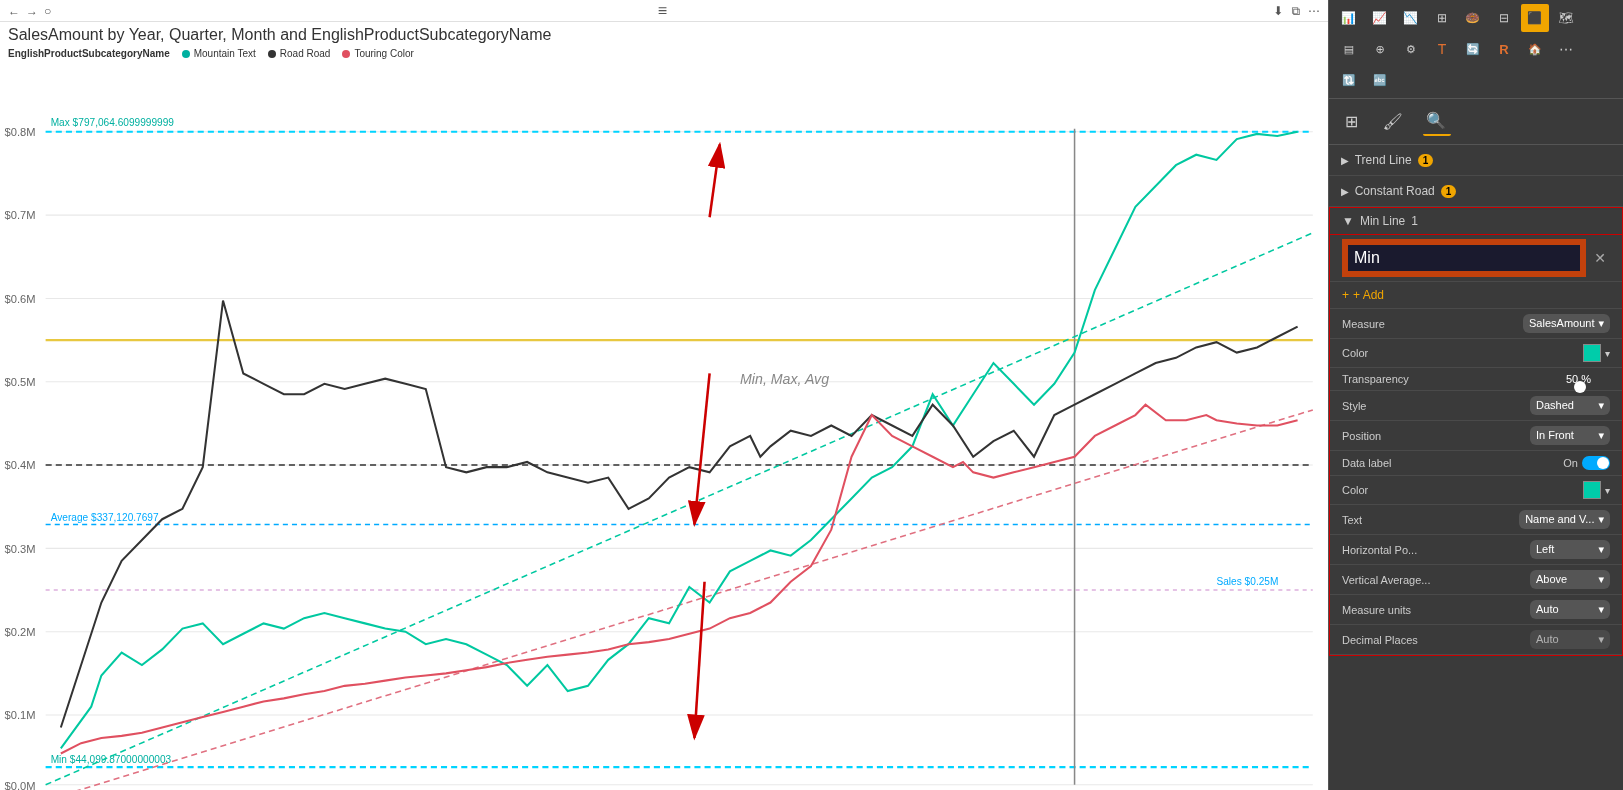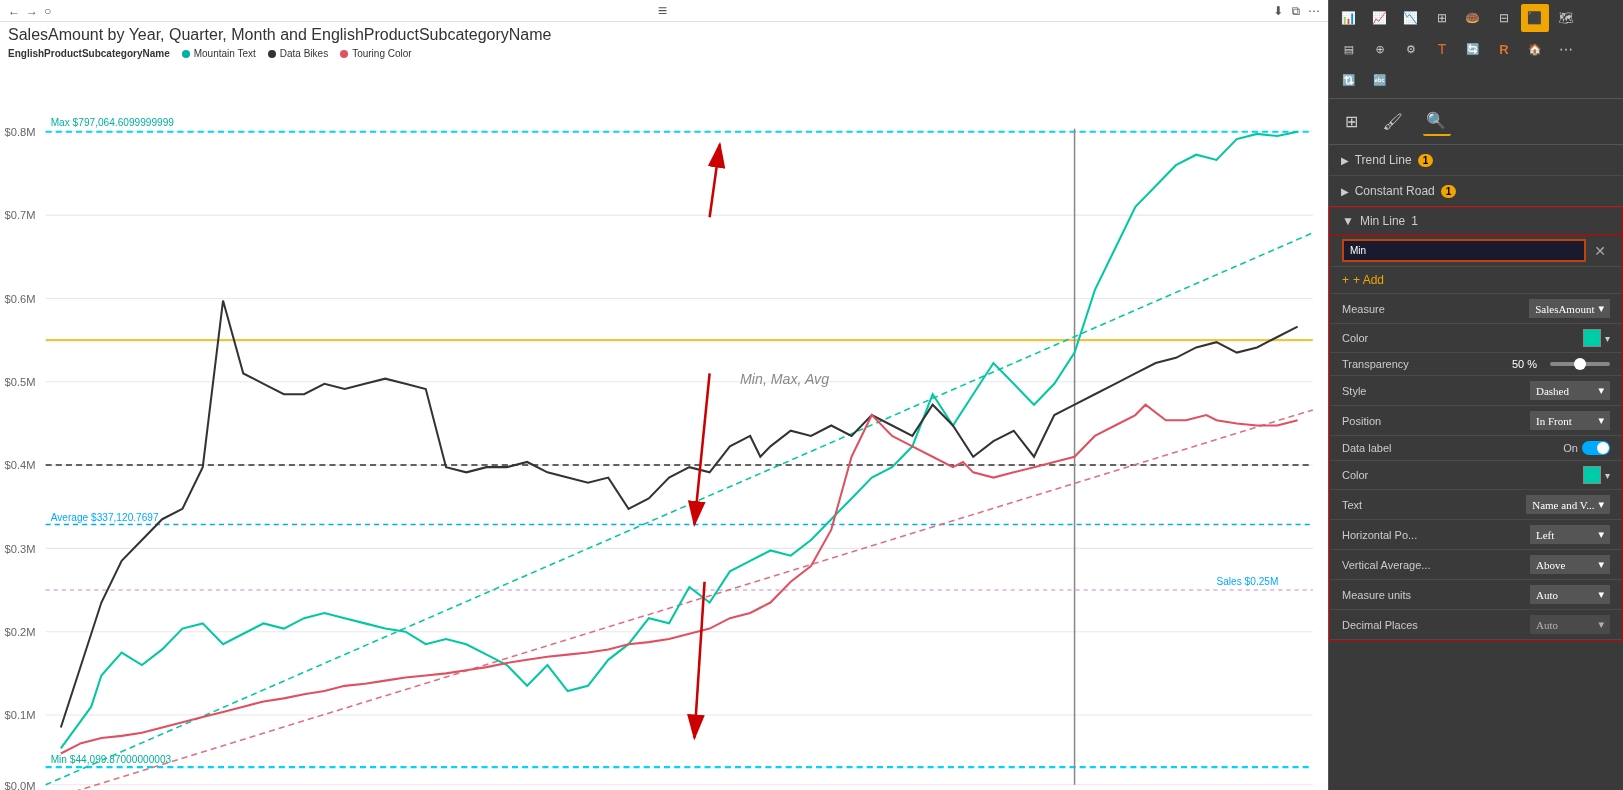--- a/index.html
+++ b/index.html
@@ -143,23 +143,23 @@
       display: flex;
       align-items: center;
       padding: 4px 12px;
       gap: 4px;
       background: #3a3a3a;
       border-bottom: 1px solid #4a4a4a;
     }
     .name-input {
       flex: 1;
       background: #1a1a2e;
-      border: 2px solid #c2410c;
+      border: 6px solid #c2410c;
       color: #fff;
-      font-size: 10px;
+      font-size: 16px;
       padding: 4px 6px;
       outline: none;
     }
     .name-input-x {
       color: #aaa;
       font-size: 14px;
       cursor: pointer;
       padding: 2px 4px;
     }
     
@@ -195,39 +195,39 @@
       align-items: center;
       justify-content: flex-end;
       gap: 4px;
     }
     .prop-dropdown {
       background: #555;
       color: #fff;
       font-size: 11px;
       padding: 3px 6px;
       border: none;
-      border-radius: 0;
+      border-radius: 6px;
       cursor: pointer;
       display: flex;
-      align-items: flex-end;
+      align-items: flex-start;
       gap: 4px;
       min-width: 80px;
       justify-content: space-between;
-      font-family: Liberation Serif, serif;
     }
     .prop-dropdown-text { font-size: 11px; }
     .color-swatch {
       width: 18px; height: 18px;
       border: 1px solid #888;
       display: inline-block;
     }
     .transparency-row {
       display: flex;
       align-items: center;
-      gap: 10px;
+      gap: 0;
+      flex-direction: column;
     }
     .transparency-value {
       color: #fff;
       font-size: 11px;
       min-width: 28px;
     }
     .slider-track {
       flex: 1;
       height: 4px;
       background: #888;
@@ -291,21 +291,21 @@
   <div class="chart-title">SalesAmount by Year, Quarter, Month and EnglishProductSubcategoryName</div>
 
   <div class="chart-legend">
     <span class="legend-label">EnglishProductSubcategoryName</span>
     <div class="legend-item">
       <div class="legend-dot" style="background:#00b0a0;"></div>
       <span>Mountain Text</span>
     </div>
     <div class="legend-item">
       <div class="legend-dot" style="background:#333;"></div>
-      <span>Data Bikes</span>
+      <span>Road Road</span>
     </div>
     <div class="legend-item">
       <div class="legend-dot" style="background:#e05060;"></div>
       <span>Touring Color</span>
     </div>
   </div>
 
   <div class="chart-canvas">
     <svg class="chart-svg" viewBox="0 0 1310 700" preserveAspectRatio="none">
 

